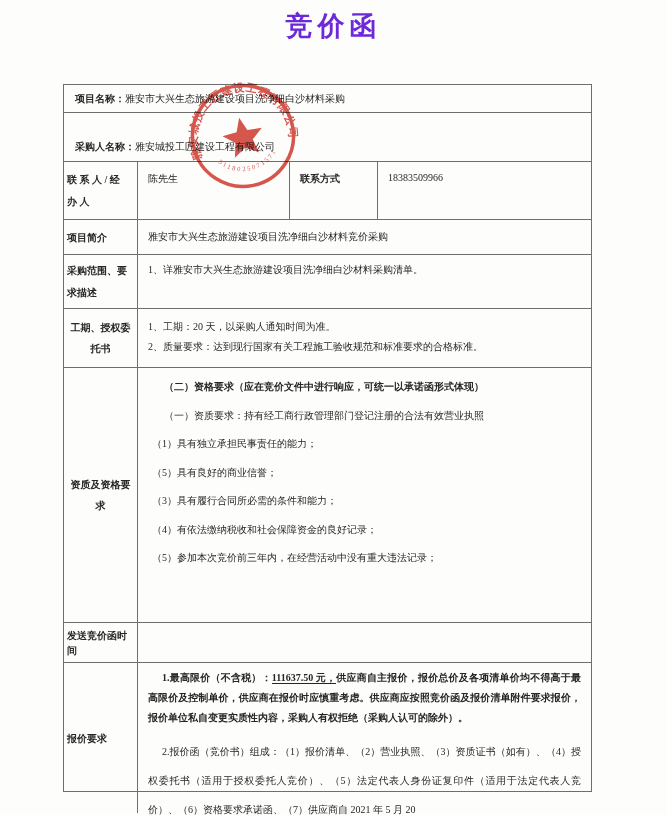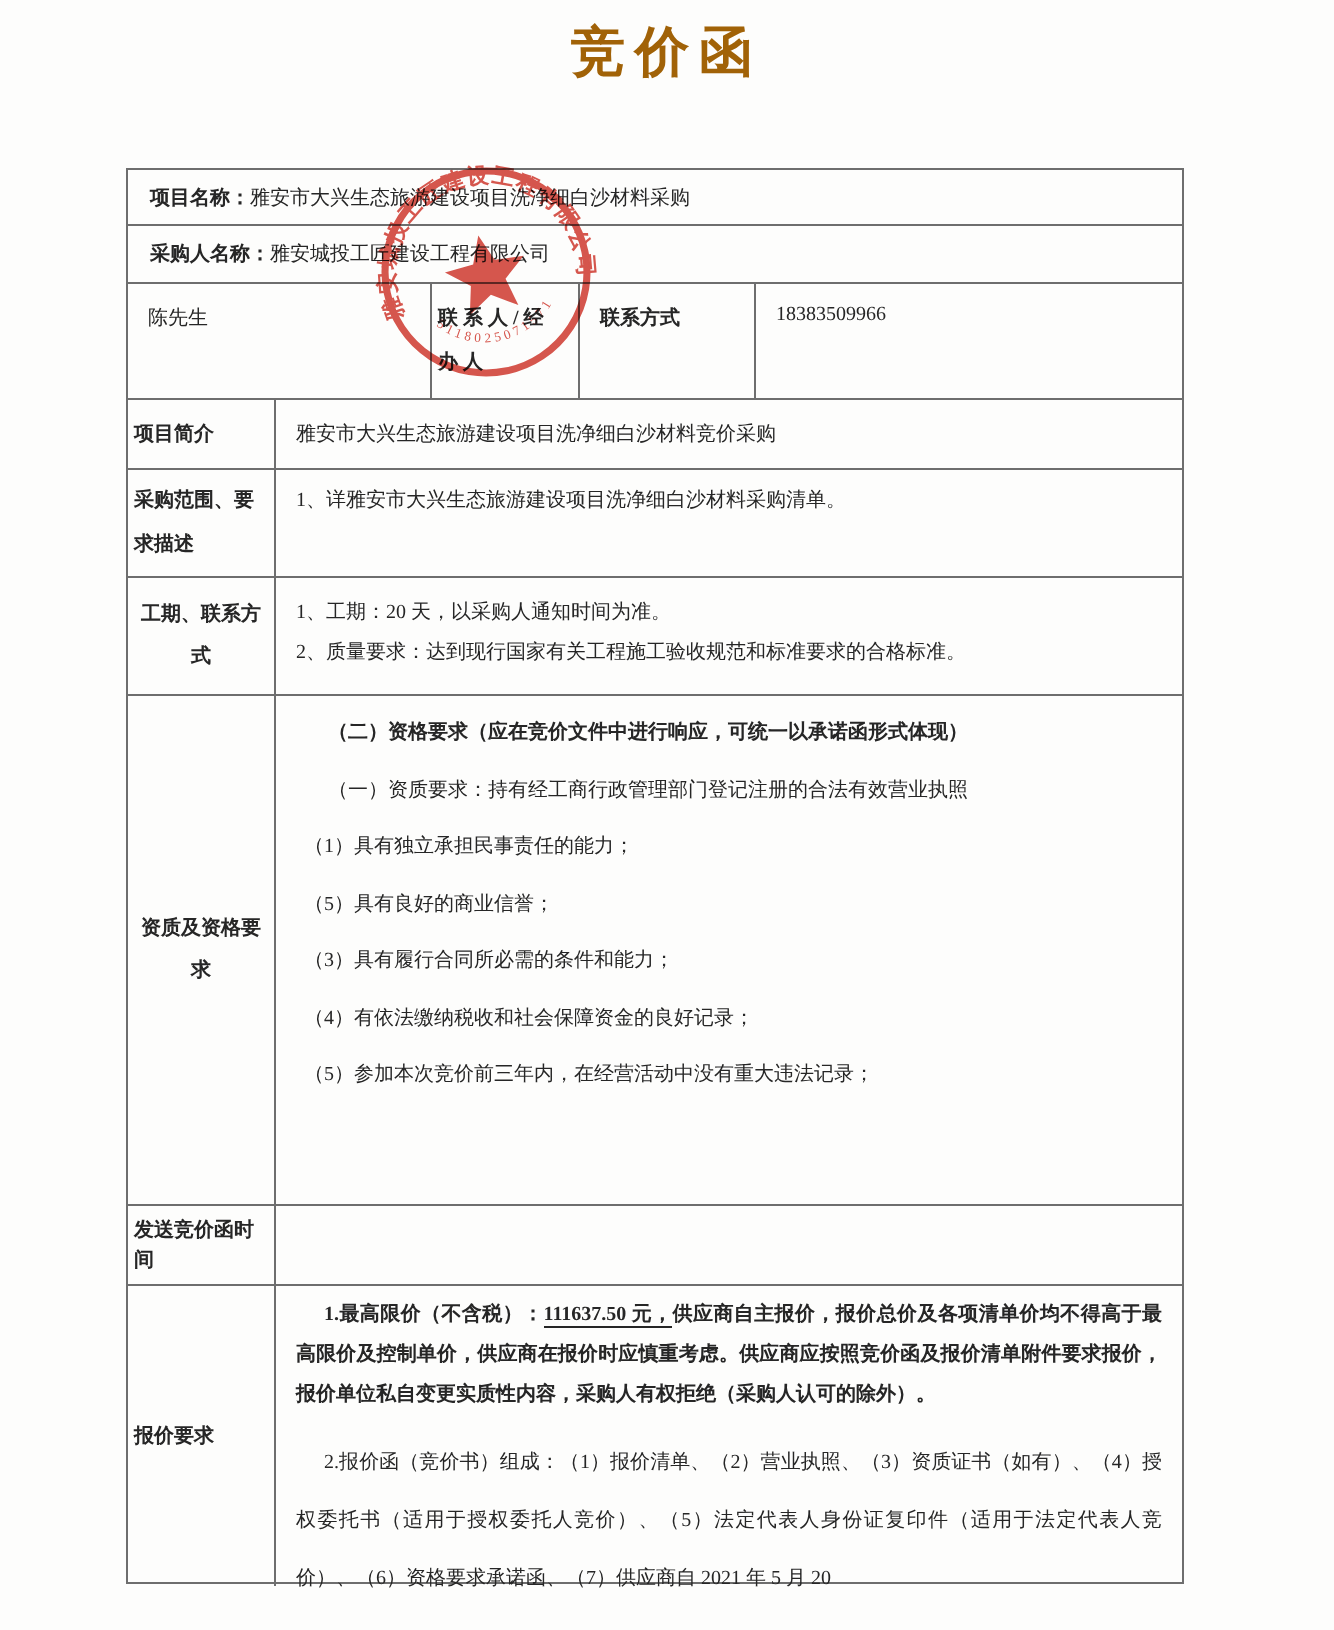--- a/index.html
+++ b/index.html
@@ -4,21 +4,21 @@
 <style>
   html,body{margin:0;padding:0;background:#e9e9e7;}
   .page{
     position:relative;width:667px;height:815px;margin:0 auto;
     background:#fdfdfc;overflow:hidden;
     font-family:"Liberation Serif","DejaVu Serif",serif;
     color:#262626;
   }
   .doc-title{
     position:absolute;top:8px;left:0;width:667px;text-align:center;
-    font-size:27px;font-weight:bold;letter-spacing:5px;color:#a16207;
+    font-size:27px;font-weight:bold;letter-spacing:5px;color:#6d28d9;
   }
   .intro{
     position:absolute;top:42px;left:63px;width:578px;
     font-size:14.5px;line-height:22px;text-indent:42px;text-align:justify;
   }
   .bid-table{
     position:absolute;left:63px;top:84px;width:529px;height:708px;
     border:1px solid #6e6e6e;box-sizing:border-box;
     display:flex;flex-direction:column;font-size:10px;
   }
@@ -64,44 +64,44 @@
   <div class="doc-title">竞价函</div>
 
 
   <div class="bid-table">
 
     <div class="t-row single-line" style="height:28px;">
       <span class="lab">项目名称：</span>
         <span>雅安市大兴生态旅游建设项目洗净细白沙材料采购</span>
     </div>
 
-    <div class="t-row single-line" style="height:29px;">
+    <div class="t-row single-line" style="height:29px;margin-top:20px;">
       <span class="lab">采购人名称：</span>
         <span>雅安城投工匠建设工程有限公司</span>
     </div>
 
     <div class="t-row" style="height:58px;">
+      <div class="cell label-col label-left tight">联系人/经办人</div>
       <div class="cell r3-cell" style="flex:0 0 152px;">陈先生</div>
-      <div class="cell label-col label-left tight">联系人/经办人</div>
       <div class="cell r3-cell" style="flex:0 0 88px;font-weight:bold;">联系方式</div>
       <div class="cell r3-cell" style="flex:1 1 auto;">18383509966</div>
     </div>
 
     <div class="t-row" style="height:35px;">
       <div class="cell label-col label-left" style="line-height:1.3;">项目简介</div>
       <div class="cell content-col vcenter">雅安市大兴生态旅游建设项目洗净细白沙材料竞价采购</div>
     </div>
 
     <div class="t-row" style="height:54px;">
       <div class="cell label-col label-left">采购范围、要求描述</div>
       <div class="cell content-col" style="padding-top:8px;">1、详雅安市大兴生态旅游建设项目洗净细白沙材料采购清单。</div>
     </div>
 
     <div class="t-row" style="height:59px;">
-      <div class="cell label-col label-center">工期、联系方式</div>
+      <div class="cell label-col label-center">工期、授权委托书</div>
       <div class="cell content-col two-line">
         <div>1、工期：20 天，以采购人通知时间为准。</div>
         <div>2、质量要求：达到现行国家有关工程施工验收规范和标准要求的合格标准。</div>
       </div>
     </div>
 
     <div class="t-row" style="height:255px;">
       <div class="cell label-col label-center">资质及资格要求</div>
       <div class="cell content-col quals">
         <div class="qual-line indent bold">（二）资格要求（应在竞价文件中进行响应，可统一以承诺函形式体现）</div>

